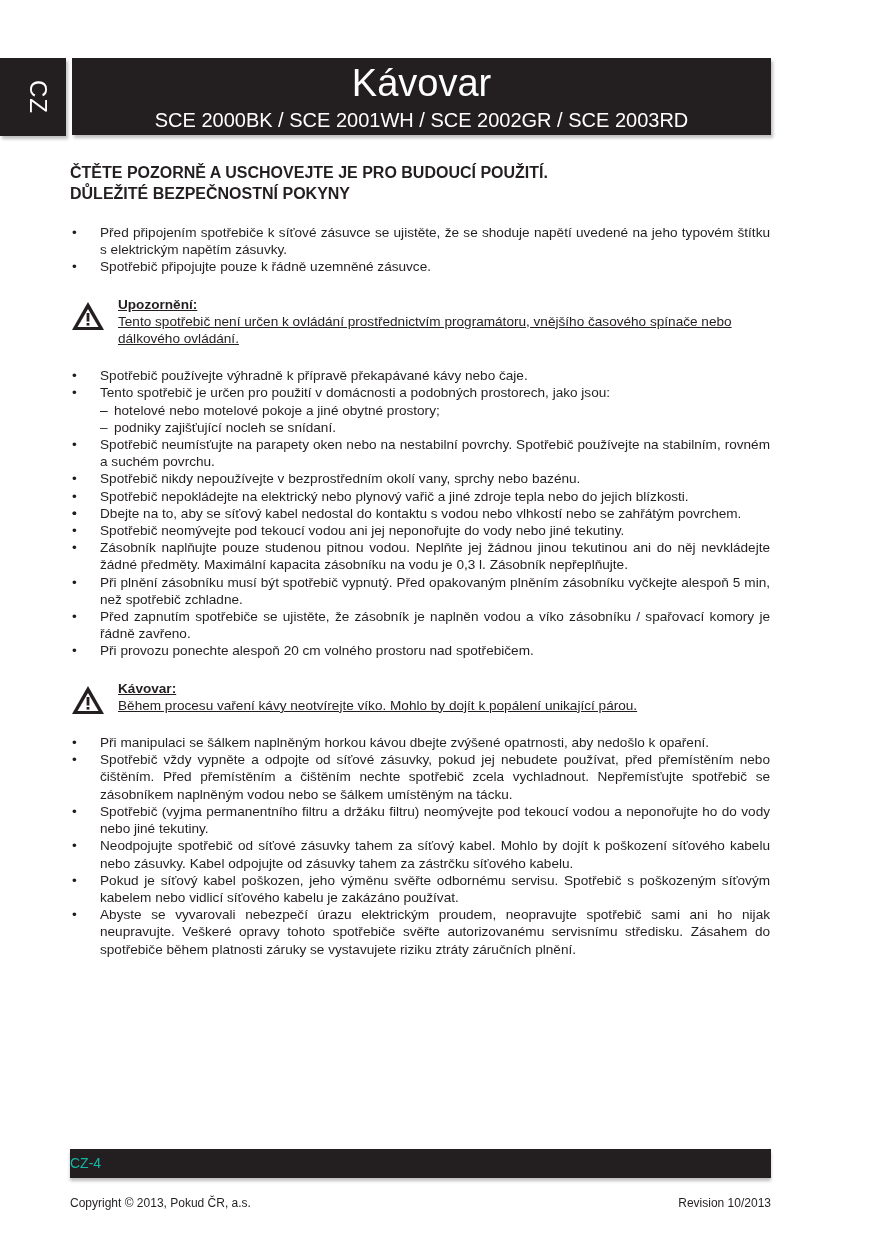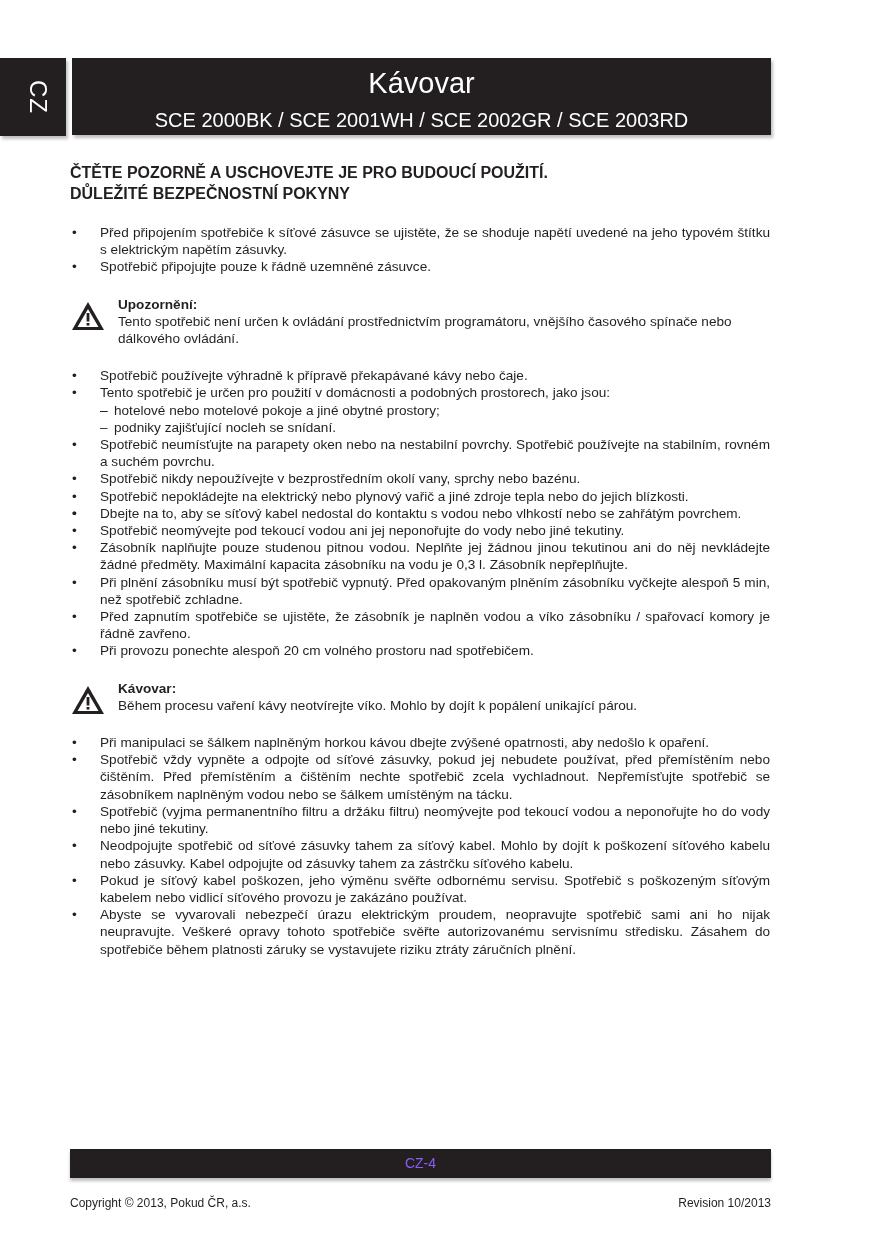--- a/index.html
+++ b/index.html
@@ -4,36 +4,36 @@
 <style>
   html, body { margin: 0; padding: 0; background: #ffffff; }
   body { width: 874px; height: 1240px; position: relative; overflow: hidden;
          font-family: "Liberation Sans", sans-serif; color: #231f20; }
   .lang-tab { position: absolute; left: 0; top: 58px; width: 66px; height: 78px;
               background: #231f20; box-shadow: 2px 3px 3px rgba(0,0,0,0.25); }
   .lang-tab span { position: absolute; left: 38px; top: 39px; color: #fff; font-size: 24px;
                    transform: translate(-50%,-50%) rotate(90deg); letter-spacing: 1px; }
   .header-bar { position: absolute; left: 72px; top: 58px; width: 699px; height: 77px;
                 background: #231f20; box-shadow: 2px 3px 3px rgba(0,0,0,0.25); color: #fff; text-align: center; }
-  .header-bar .title { font-size: 29px; margin-top: 8px; line-height: 34px; }
+  .header-bar .title { font-size: 38px; margin-top: 8px; line-height: 34px; }
   .header-bar .subtitle { font-size: 20px; margin-top: 11px; line-height: 18px; }
   .content { position: absolute; left: 70px; top: 162px; width: 700px; }
   h1 { font-size: 16px; font-weight: bold; margin: 0; line-height: 21px; }
   ul.bullets { list-style: none; margin: 0; padding: 0; }
   ul.bullets li { position: relative; padding-left: 30px; font-size: 13.6px; line-height: 17.2px;
                   text-align: justify; }
   ul.bullets li .dot { position: absolute; left: 2px; top: 0; }
   ul.sub { list-style: none; margin: 0; padding: 0; }
   ul.sub li { padding-left: 14px; position: relative; text-align: left; }
   ul.sub li .dash { position: absolute; left: 0; }
-  .notice { position: relative; padding-left: 48px; font-size: 13.6px; line-height: 17.2px; }
+  .notice { position: relative; padding-left: 48px; font-size: 13.6px; line-height: 17.2px; text-decoration: underline; }
   .notice .warn { position: absolute; left: 0; top: 4px; width: 36px; height: 32px; }
   .notice .ntitle { font-weight: bold; }
   .footer-bar { position: absolute; left: 70px; top: 1149px; width: 701px; height: 29px;
-                background: #231f20; color: #8b5cf6; text-align: center; font-size: 14px; line-height: 29px;
+                background: #231f20; color: #14b8a6; text-align: left; font-size: 14px; line-height: 29px;
                 box-shadow: 0 3px 3px rgba(0,0,0,0.25); }
   .copyright { position: absolute; left: 70px; top: 1196px; font-size: 12px; }
   .revision { position: absolute; right: 103px; top: 1196px; font-size: 12px; }
 </style>
 </head>
 <body>
 
 <div class="lang-tab">
   <span>CZ</span>
 </div>
@@ -95,21 +95,21 @@
     </svg>
     <div class="ntitle">Kávovar:</div>
     <div>Během procesu vaření kávy neotvírejte víko. Mohlo by dojít k popálení unikající párou.</div>
   </div>
 
   <ul class="bullets" style="margin-top:20px;">
     <li><span class="dot">•</span><span>Při manipulaci se šálkem naplněným horkou kávou dbejte zvýšené opatrnosti, aby nedošlo k opaření.</span></li>
     <li><span class="dot">•</span><span>Spotřebič vždy vypněte a odpojte od síťové zásuvky, pokud jej nebudete používat, před přemístěním nebo čištěním. Před přemístěním a čištěním nechte spotřebič zcela vychladnout. Nepřemísťujte spotřebič se zásobníkem naplněným vodou nebo se šálkem umístěným na tácku.</span></li>
     <li><span class="dot">•</span><span>Spotřebič (vyjma permanentního filtru a držáku filtru) neomývejte pod tekoucí vodou a neponořujte ho do vody nebo jiné tekutiny.</span></li>
     <li><span class="dot">•</span><span>Neodpojujte spotřebič od síťové zásuvky tahem za síťový kabel. Mohlo by dojít k poškození síťového kabelu nebo zásuvky. Kabel odpojujte od zásuvky tahem za zástrčku síťového kabelu.</span></li>
-    <li><span class="dot">•</span><span>Pokud je síťový kabel poškozen, jeho výměnu svěřte odbornému servisu. Spotřebič s poškozeným síťovým kabelem nebo vidlicí síťového provozu je zakázáno používat.</span></li>
+    <li><span class="dot">•</span><span>Pokud je síťový kabel poškozen, jeho výměnu svěřte odbornému servisu. Spotřebič s poškozeným síťovým kabelem nebo vidlicí síťového kabelu je zakázáno používat.</span></li>
     <li><span class="dot">•</span><span>Abyste se vyvarovali nebezpečí úrazu elektrickým proudem, neopravujte spotřebič sami ani ho nijak neupravujte. Veškeré opravy tohoto spotřebiče svěřte autorizovanému servisnímu středisku. Zásahem do spotřebiče během platnosti záruky se vystavujete riziku ztráty záručních plnění.</span></li>
   </ul>
 </div>
 
 <div class="footer-bar">
   <span>CZ-4</span>
 </div>
 <div class="copyright">Copyright © 2013, Pokud ČR, a.s.</div>
 <div class="revision">Revision 10/2013</div>
 

